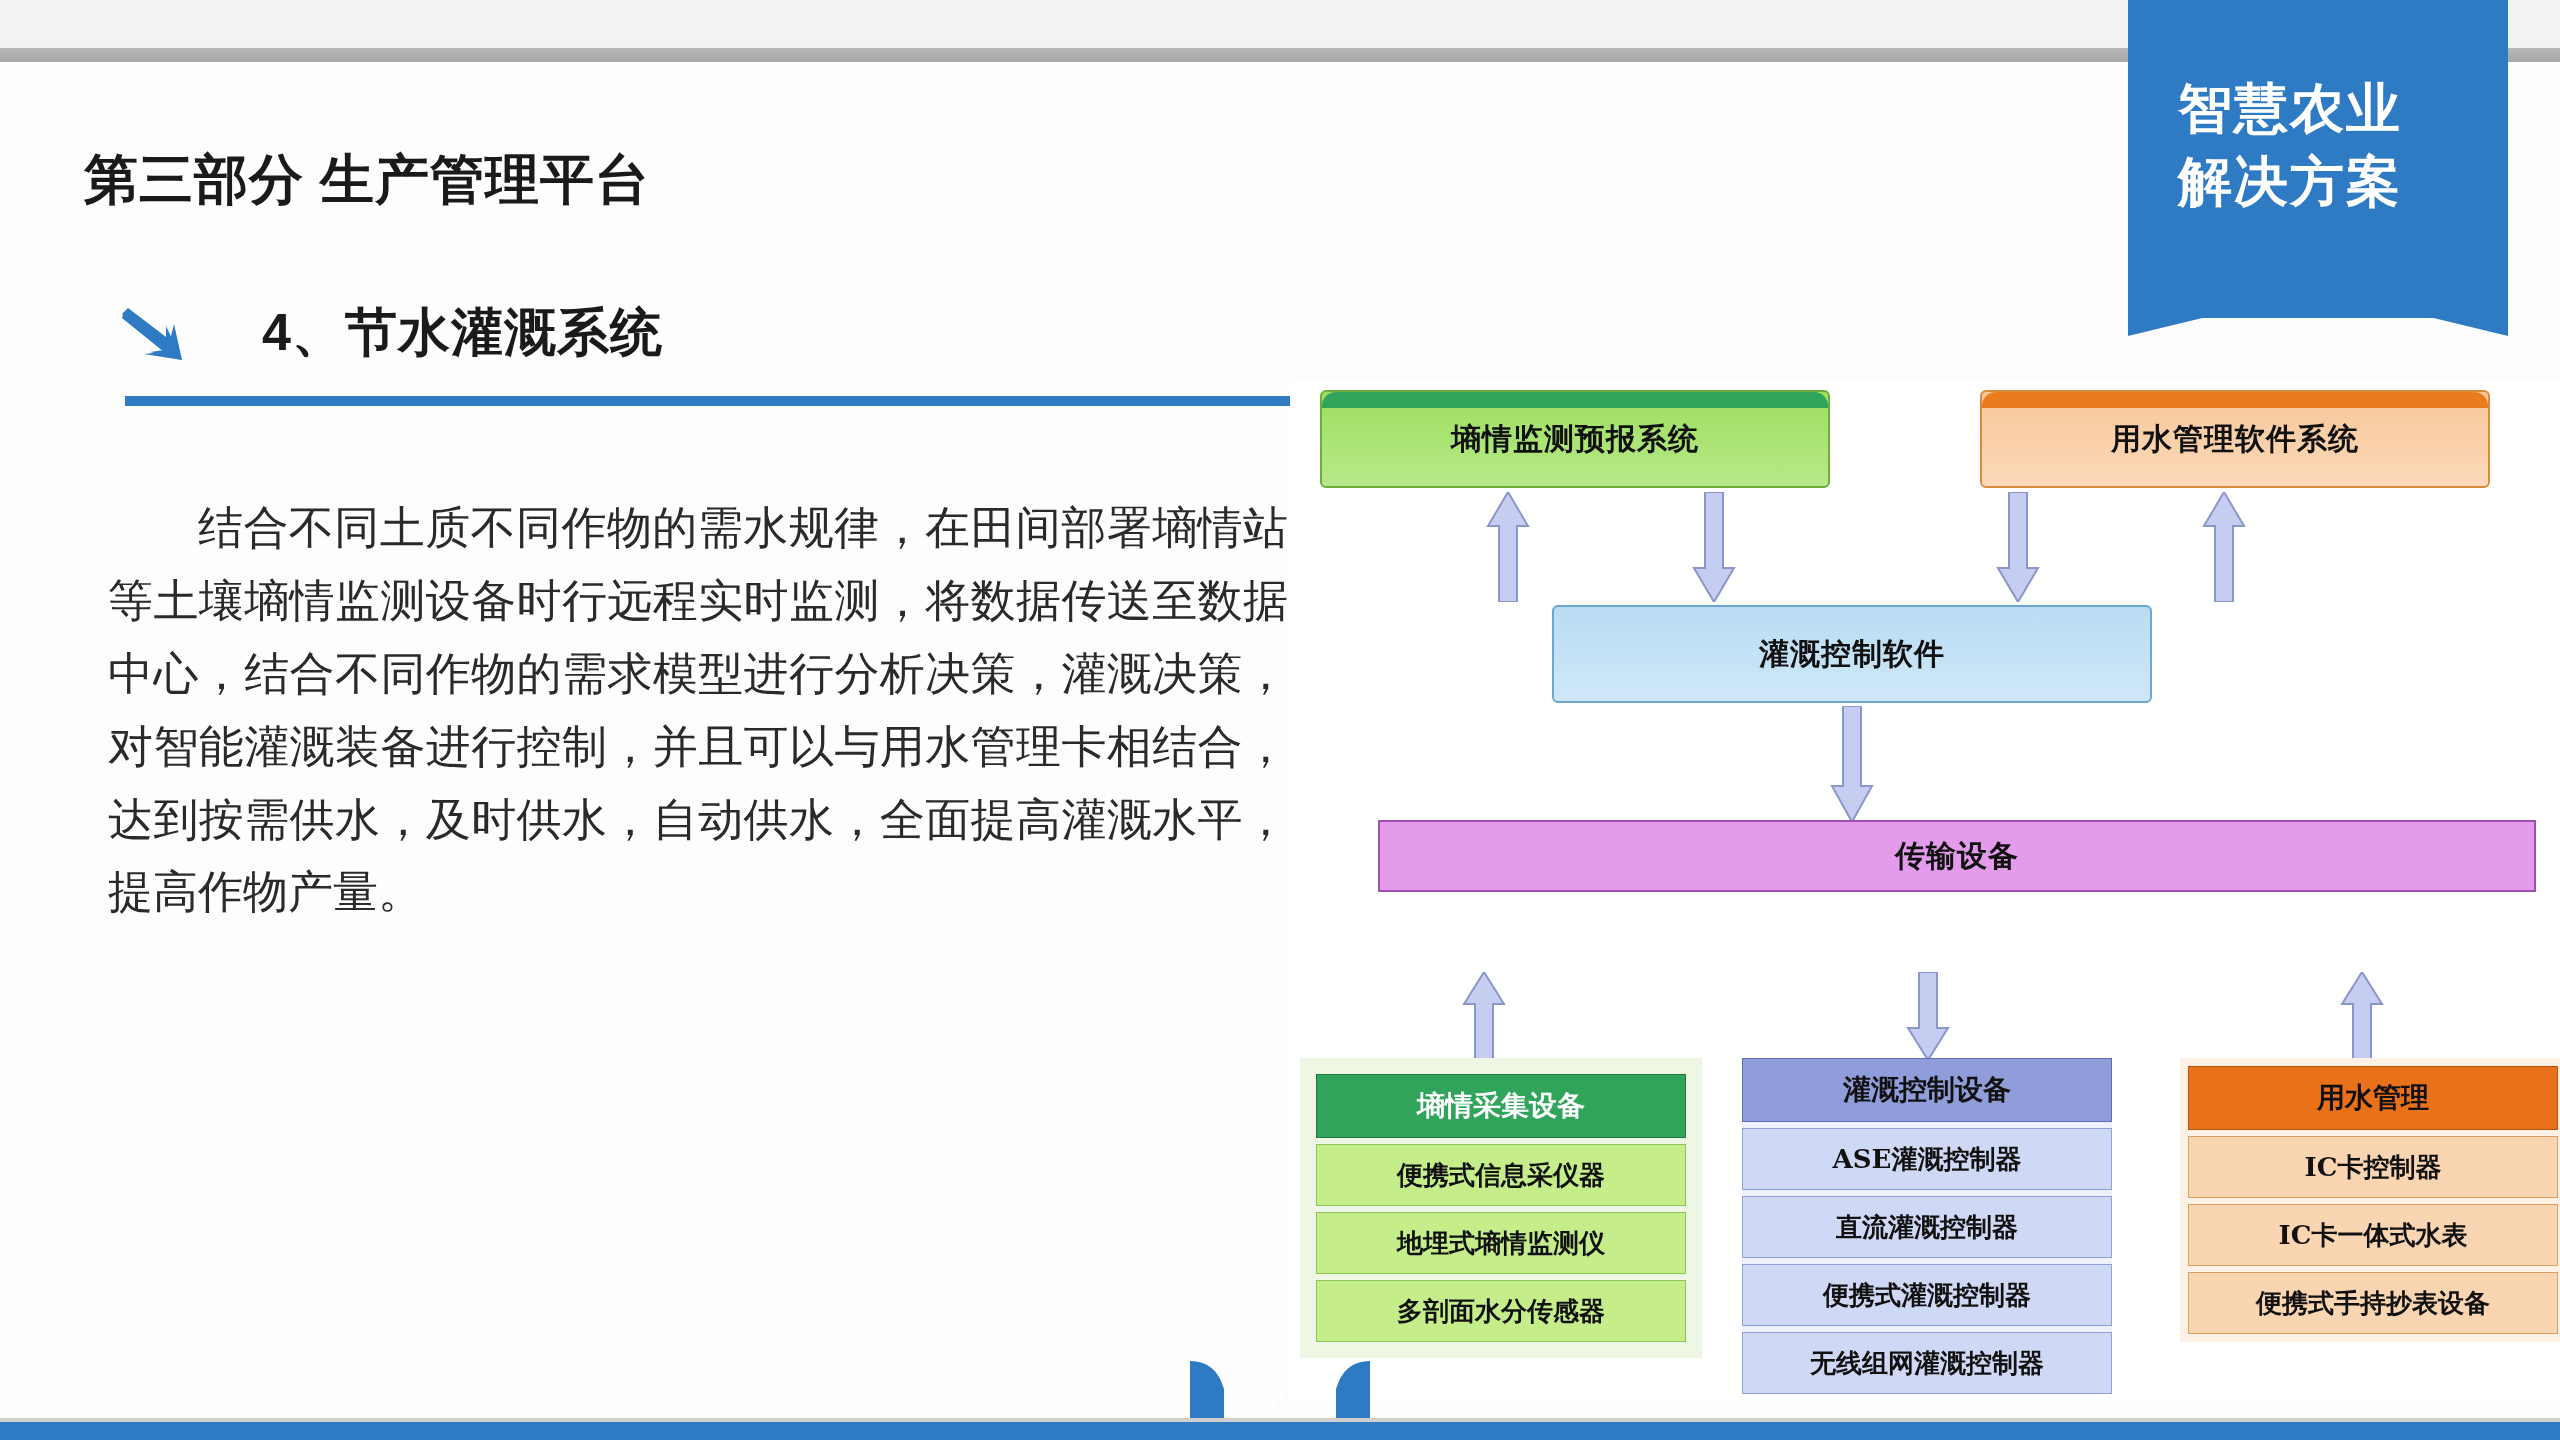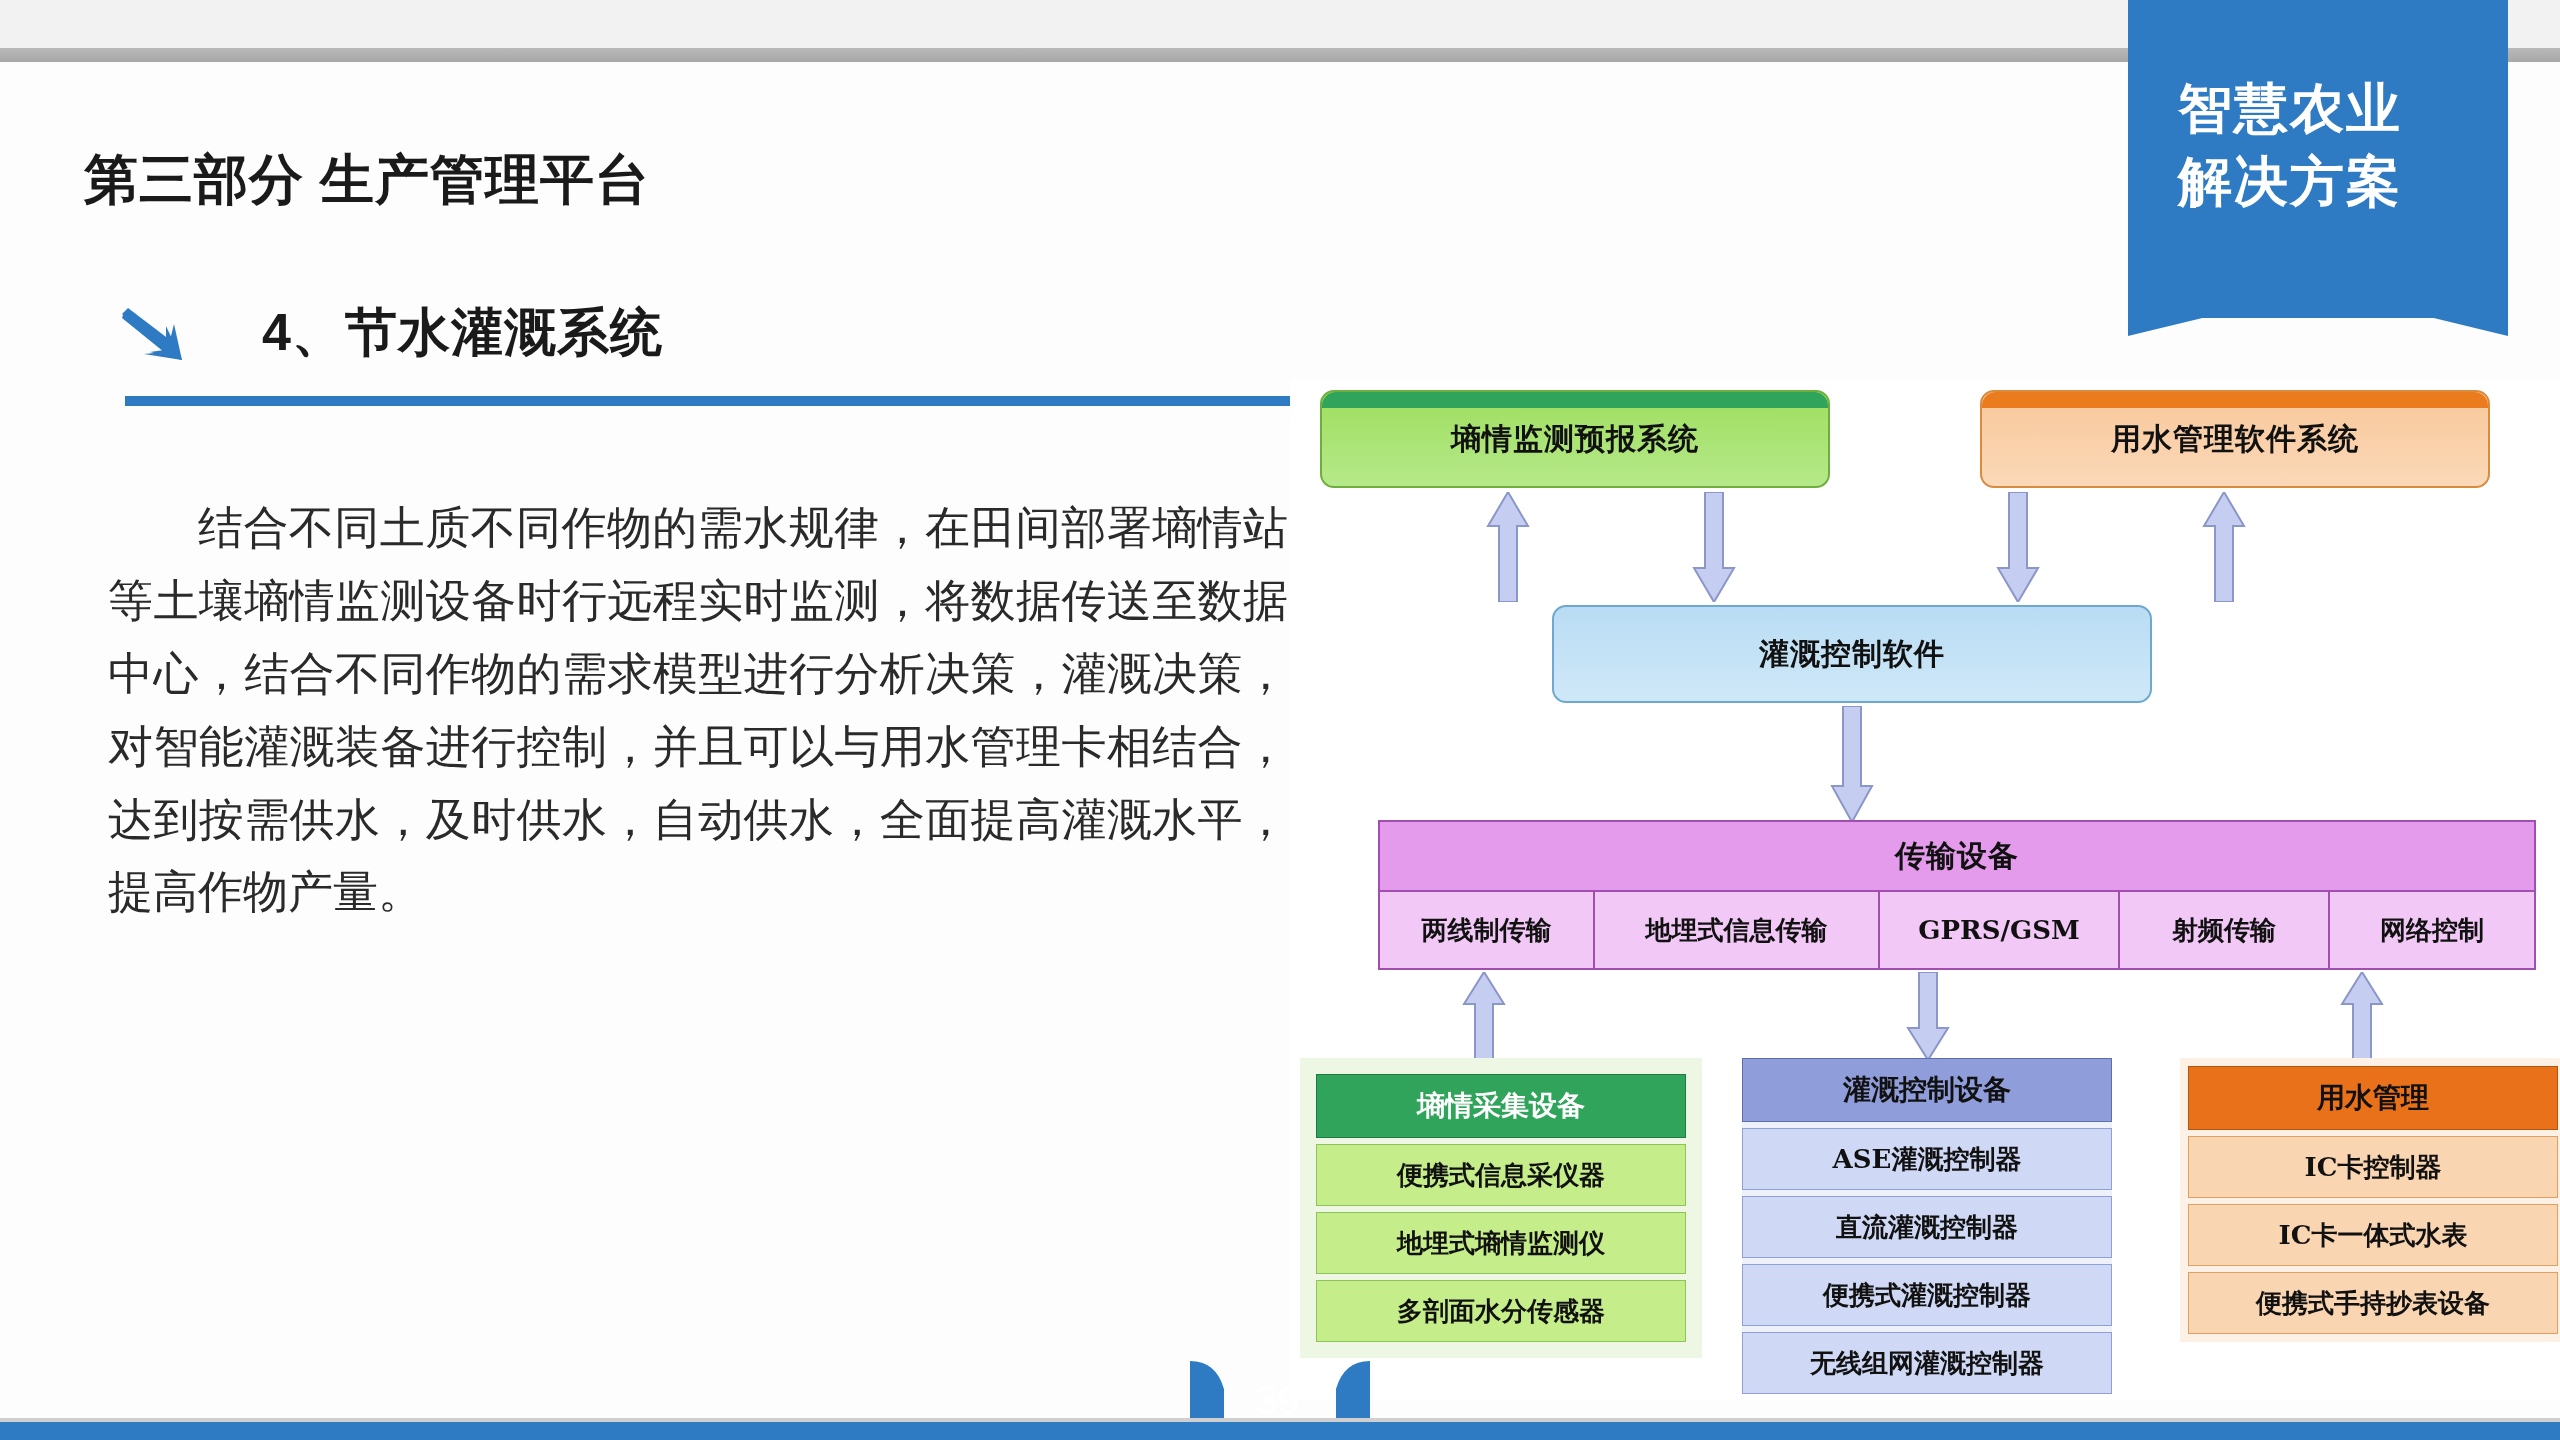--- a/index.html
+++ b/index.html
@@ -37,21 +37,21 @@
   .para{position:absolute;left:108px;top:492px;width:1180px;
         font-size:45px;line-height:1.62;color:#2a2a2a;text-align:justify;
         text-indent:90px;font-family:"DejaVu Sans","Liberation Sans",sans-serif;}
 
   
   .diagram{position:absolute;left:1290px;top:380px;width:1270px;height:1020px;background:#ffffff;}
 
   .box{position:absolute;box-sizing:border-box;display:flex;align-items:center;justify-content:center;
        font-weight:bold;color:#111;font-family:"DejaVu Serif","Liberation Serif",serif;letter-spacing:1px;}
 
-  .rounded{border-radius:14px;}
+  .rounded{border-radius:6px;}
 
   
   .b-soil-forecast{left:30px;top:10px;width:510px;height:98px;
       background:linear-gradient(to bottom,#9ede5e,#b6e98a);border:2px solid #6fae3d;font-size:30px;}
   .b-soil-forecast .cap{position:absolute;left:0;top:0;width:100%;height:16px;background:#2fa45a;border-radius:14px 14px 0 0;}
   .b-water-soft{left:690px;top:10px;width:510px;height:98px;
       background:linear-gradient(to bottom,#f8c79a,#fbd9b8);border:2px solid #d98b3e;font-size:30px;}
   .b-water-soft .cap{position:absolute;left:0;top:0;width:100%;height:16px;background:#ea7c1e;border-radius:14px 14px 0 0;}
 
   
@@ -178,37 +178,20 @@
       <span>用水管理软件系统</span>
     </div>
 
     <div class="box rounded b-irr-soft">
       <span>灌溉控制软件</span>
     </div>
 
     <div class="box b-trans-head">
       <span>传输设备</span>
     </div>
-    <div class="trans-row">
-      <div class="trans-cell" style="width:215px">
-          <span>两线制传输</span>
-        </div>
-      <div class="trans-cell" style="width:285px">
-          <span>地埋式信息传输</span>
-        </div>
-      <div class="trans-cell" style="width:240px">
-          <span>GPRS/GSM</span>
-        </div>
-      <div class="trans-cell" style="width:210px">
-          <span>射频传输</span>
-        </div>
-      <div class="trans-cell" style="width:204px">
-          <span>网络控制</span>
-        </div>
-    </div>
 
     <div class="stack s1">
       <div class="stack-head">墒情采集设备</div>
       <div class="stack-item">便携式信息采仪器</div>
       <div class="stack-item">地埋式墒情监测仪</div>
       <div class="stack-item">多剖面水分传感器</div>
     </div>
 
     <div class="stack s2">
       <div class="stack-head">灌溉控制设备</div>

